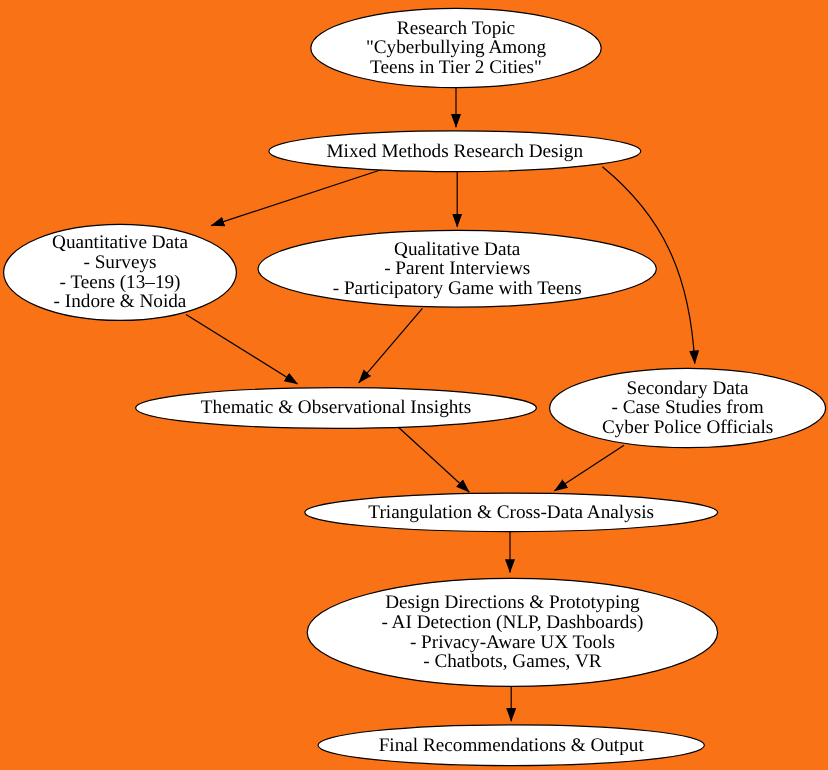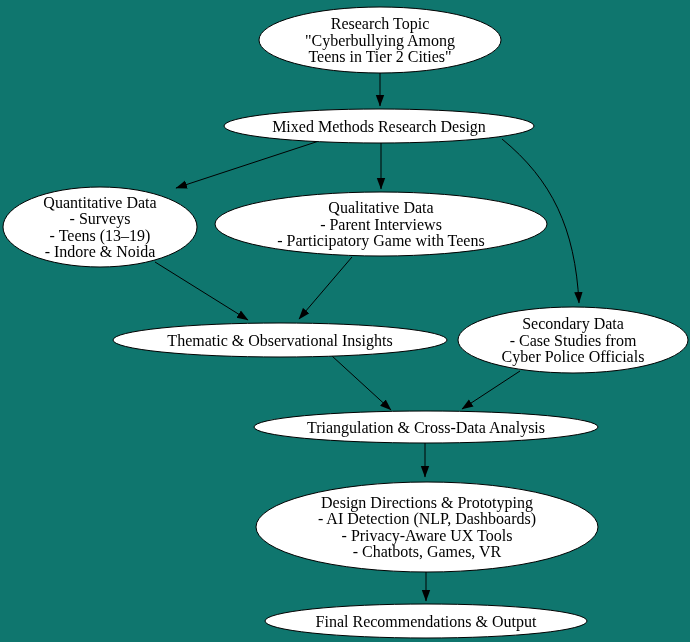--- a/index.html
+++ b/index.html
@@ -4,21 +4,21 @@
 <style>
   html, body {
     margin: 0;
     padding: 0;
     background: #ffffff;
   }
   .canvas {
     position: relative;
     width: 690px;
     height: 642px;
-    background: #0f766e;
+    background: #f97316;
     overflow: hidden;
   }
   svg.graph {
     display: block;
     width: 690px;
     height: 642px;
   }
   .edge {
     fill: none;
     stroke: #000000;

